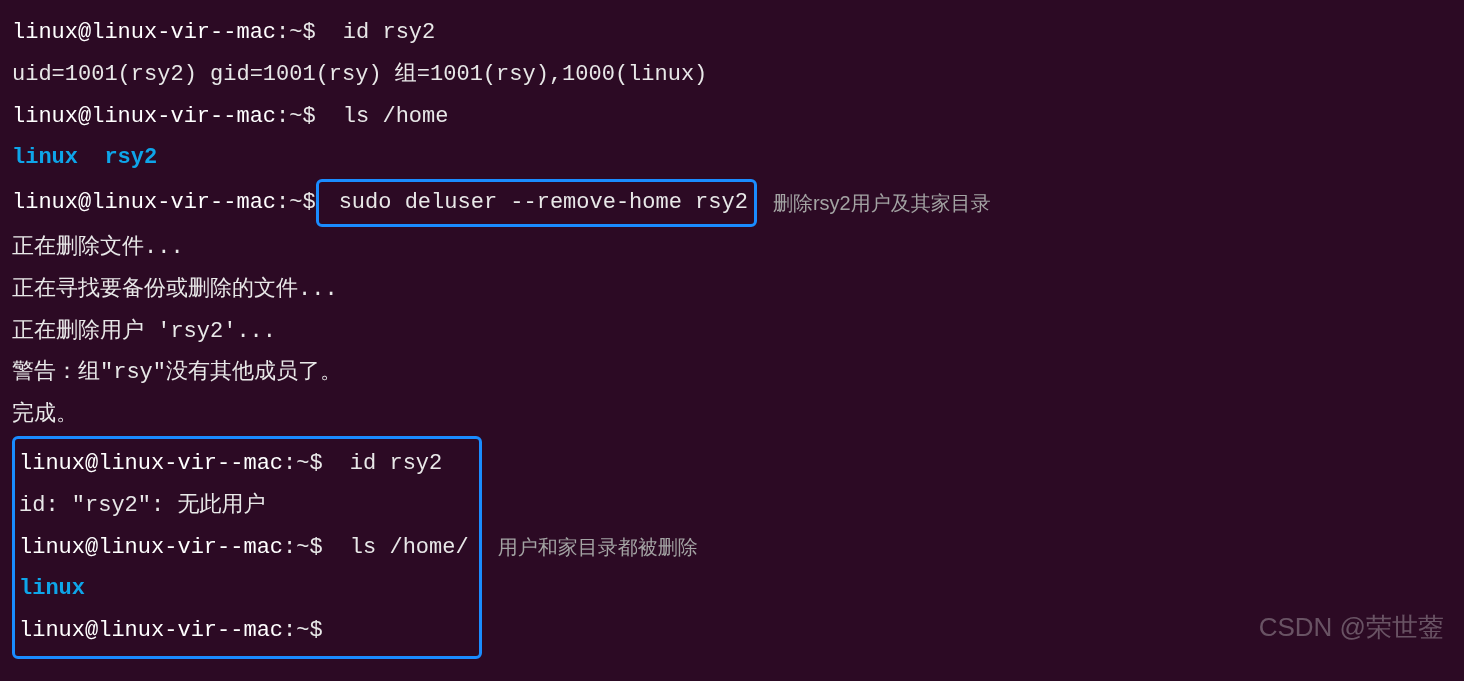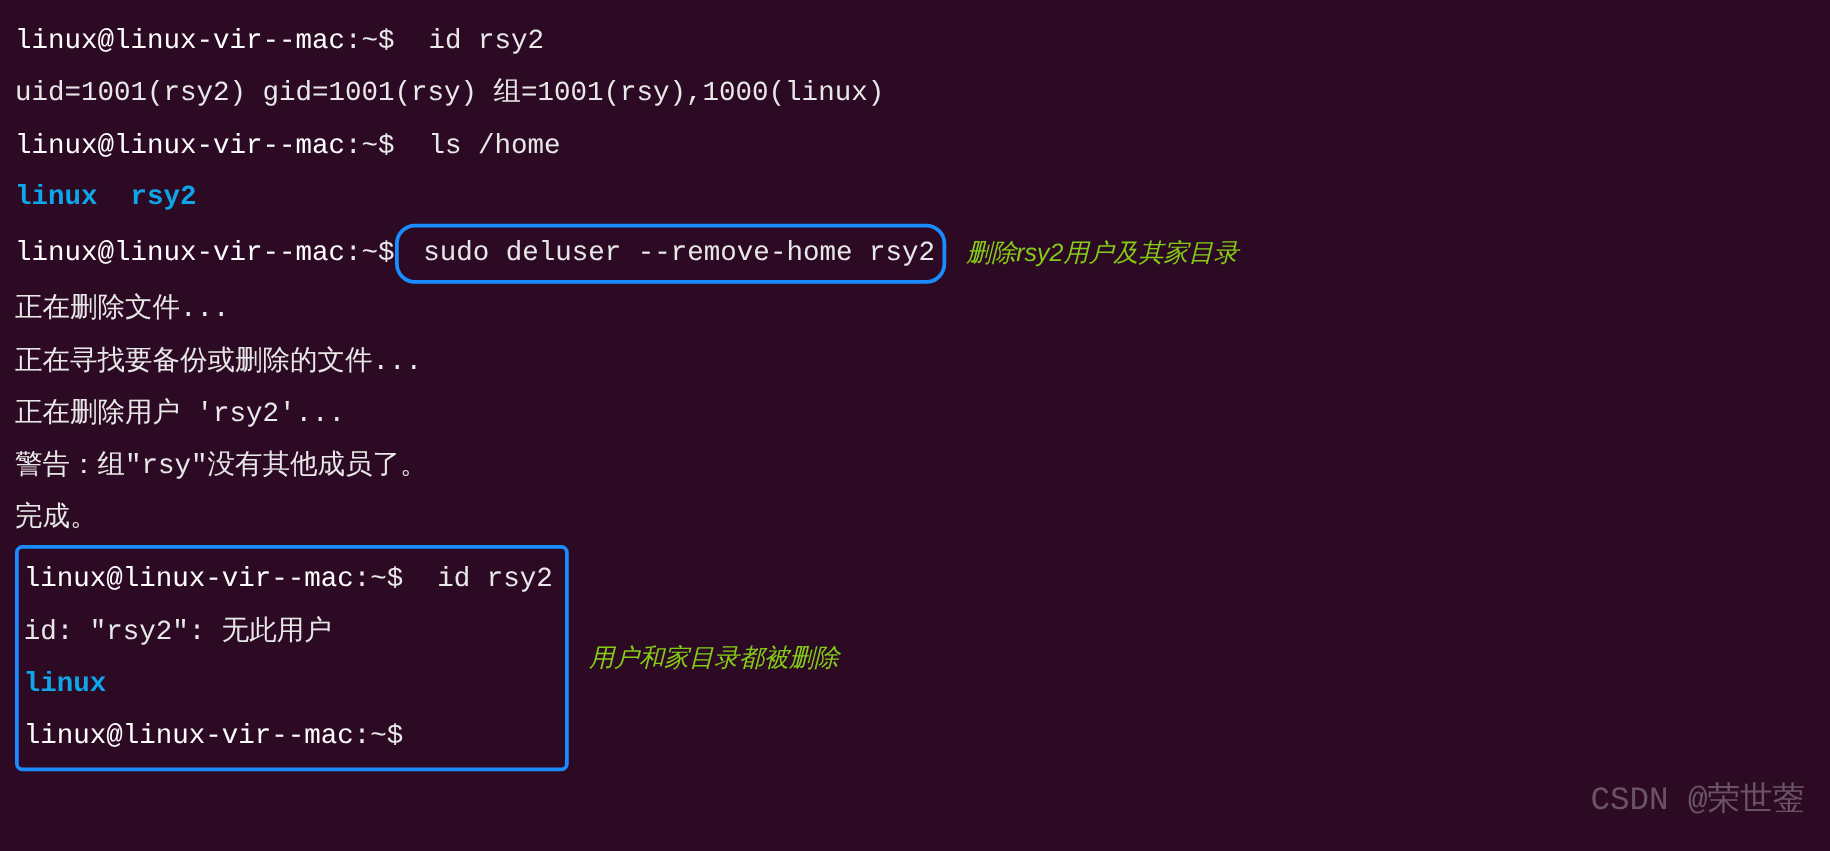--- a/index.html
+++ b/index.html
@@ -35,37 +35,36 @@
     .cmd {
       color: #e8e8e8;
       margin-left: 14px;
     }
     .dir-blue {
       color: #0ea5e9;
       font-weight: bold;
     }
     .box-blue {
       border: 3px solid #1a8cff;
-      border-radius: 16px;
+      border-radius: 6px;
       padding: 0 6px;
       display: inline-block;
     }
     .annot {
-      color: #84cc16;
+      color: #a3a3a3;
       font-size: 20px;
       font-family: 'Microsoft YaHei', sans-serif;
       margin-left: 16px;
-      font-style: italic;
     }
     .watermark {
       position: absolute;
-      bottom: 16px;
+      bottom: 29px;
       right: 20px;
       color: rgba(220, 220, 220, 0.35);
-      font-family: Liberation Mono, monospace;
+      font-family: Liberation Sans, sans-serif;
       font-size: 26px;
     }
     .big-box {
       border: 3px solid #1a8cff;
       border-radius: 6px;
       padding: 4px 10px 4px 4px;
       display: inline-block;
       vertical-align: top;
     }
     .flex-row {
@@ -91,20 +90,21 @@
   <div class="line">正在删除文件...</div>
   <div class="line">正在寻找要备份或删除的文件...</div>
   <div class="line">正在删除用户 'rsy2'...</div>
   <div class="line">警告：组"rsy"没有其他成员了。</div>
   <div class="line">完成。</div>
 
   <div class="flex-row">
     <div class="big-box">
       <div class="line"><span class="prompt-user">linux@linux-vir--mac</span><span class="prompt-path">:~</span><span class="prompt-dollar">$</span> <span class="cmd">id rsy2</span></div>
       <div class="line">id: "rsy2": 无此用户</div>
+      <div class="line"><span class="prompt-user">linux@linux-vir--mac</span><span class="prompt-path">:~</span><span class="prompt-dollar">$</span> <span class="cmd">ls /home/</span></div>
       <div class="line"><span class="dir-blue">linux</span></div>
       <div class="line"><span class="prompt-user">linux@linux-vir--mac</span><span class="prompt-path">:~</span><span class="prompt-dollar">$</span></div>
     </div>
     <span class="annot">用户和家目录都被删除</span>
   </div>
 
 </div>
 
 <div class="watermark">CSDN @荣世蓥</div>
 

